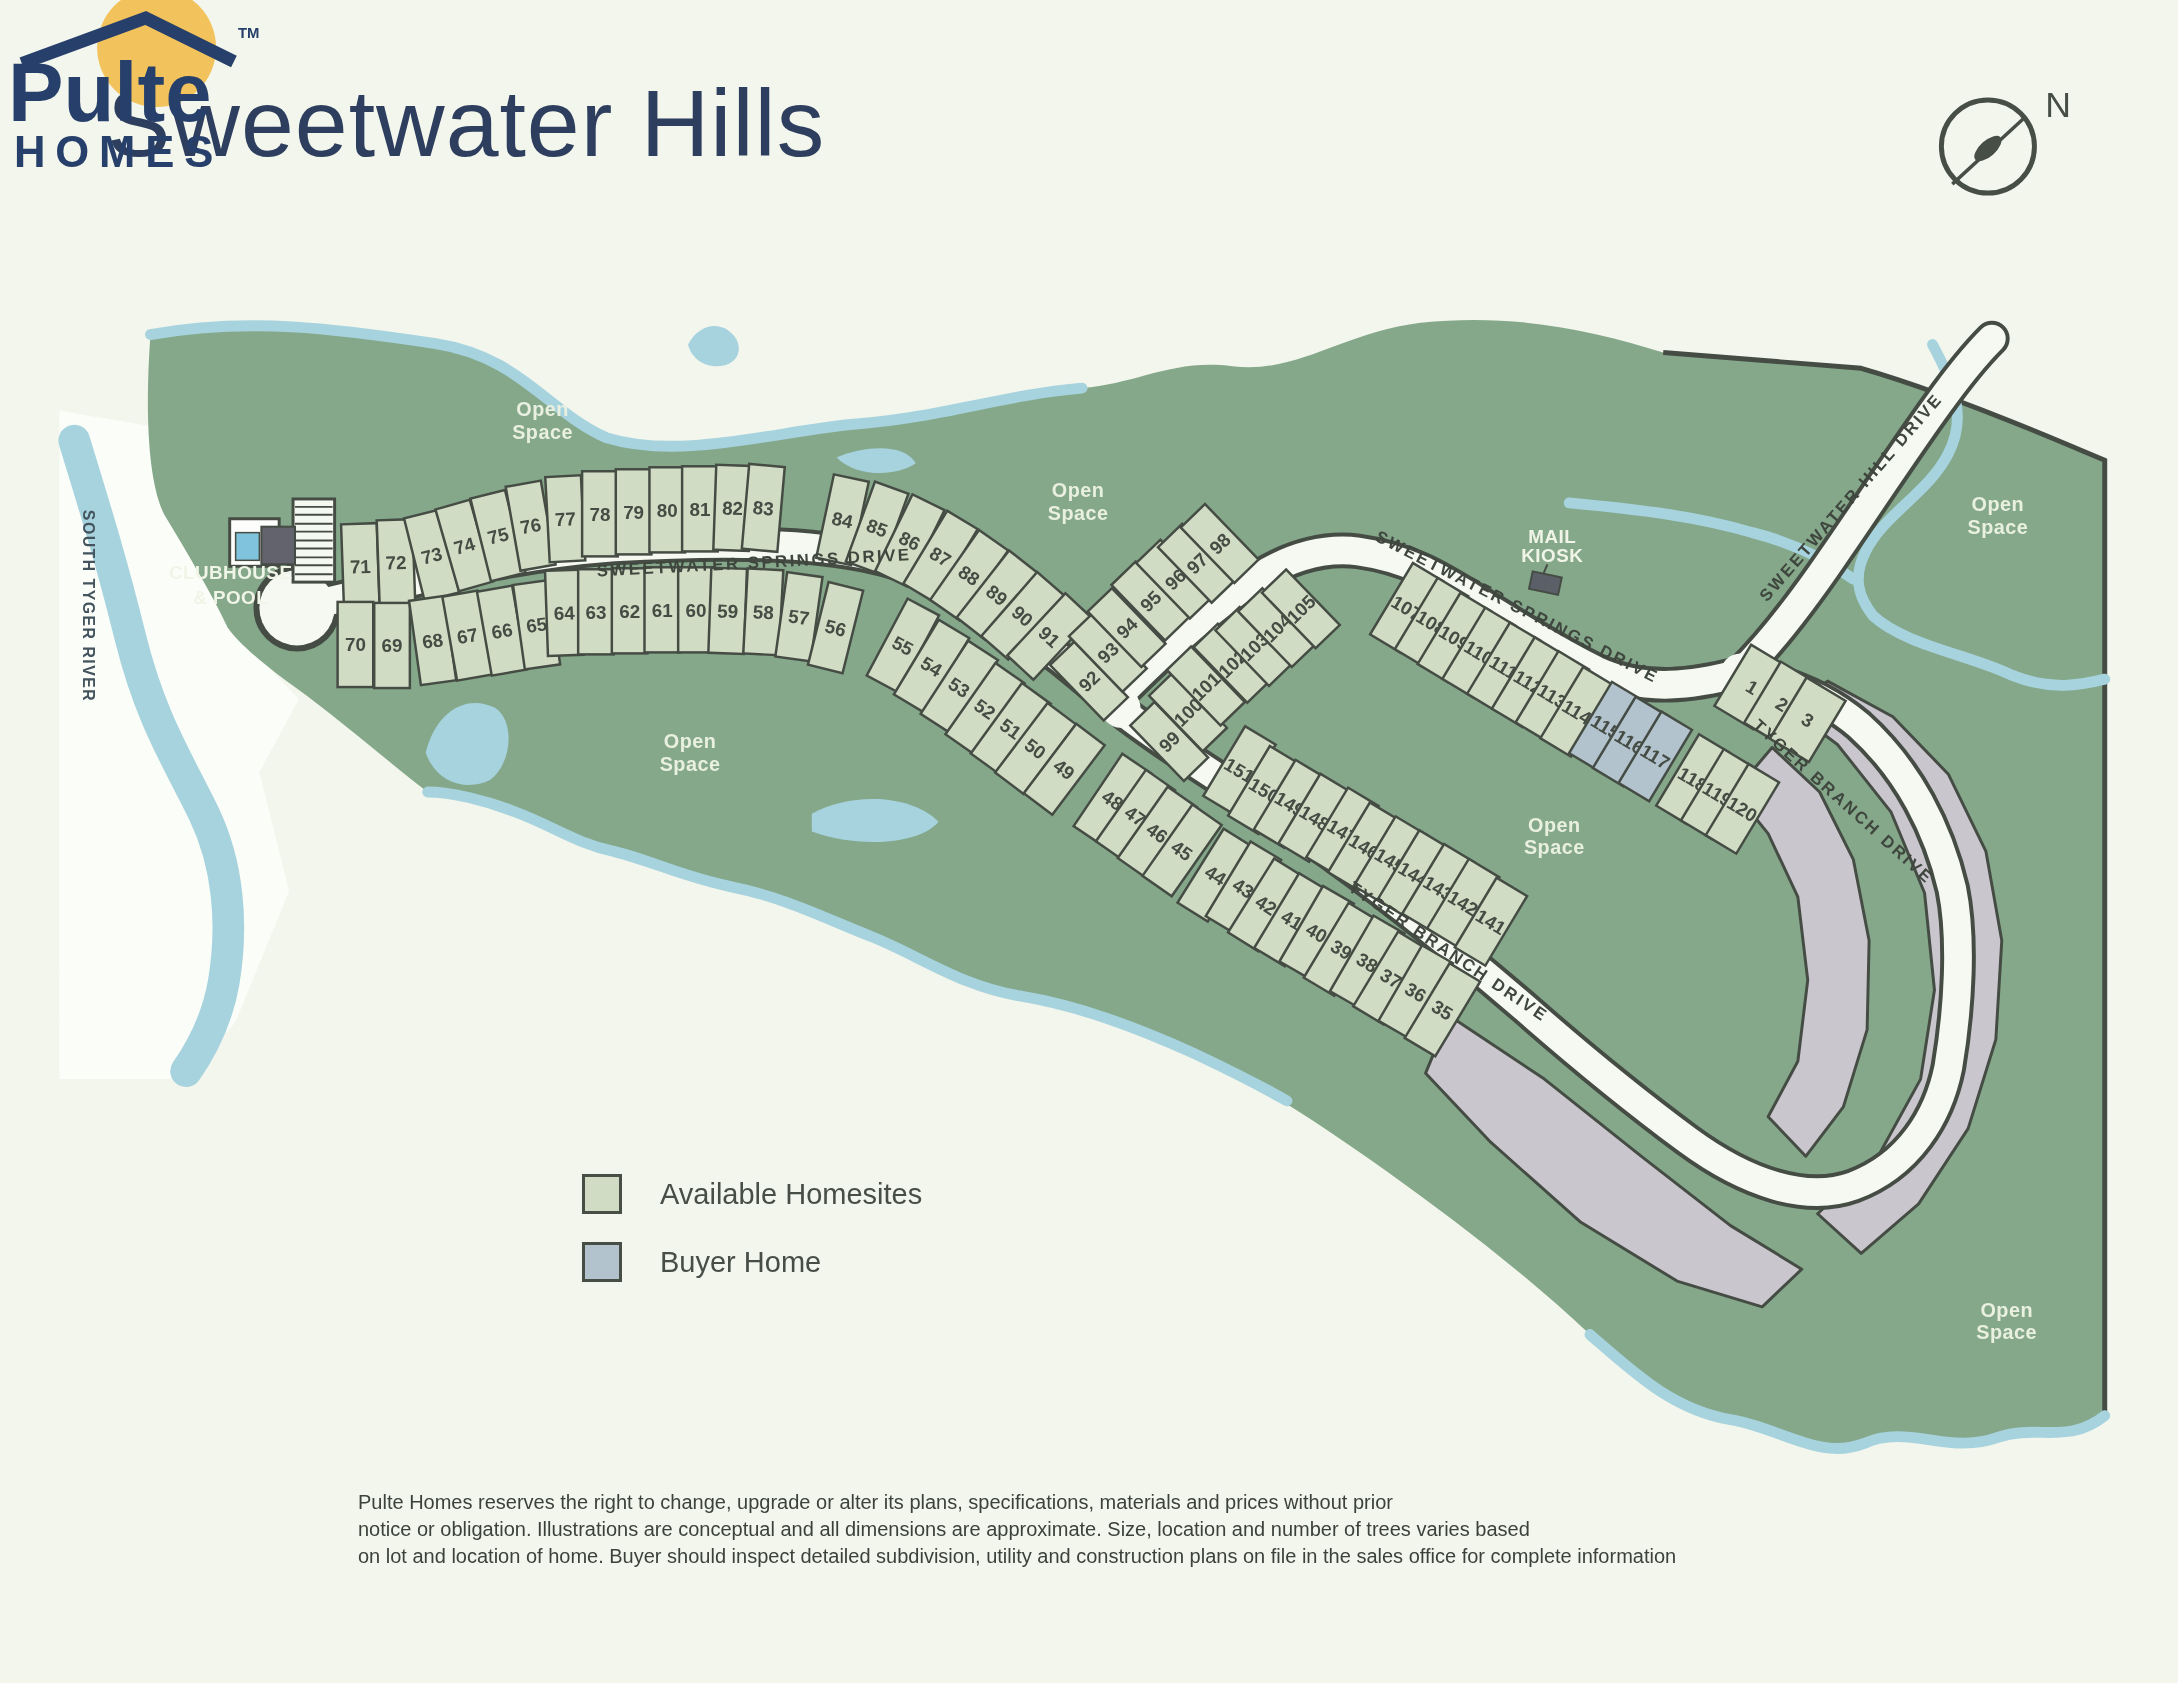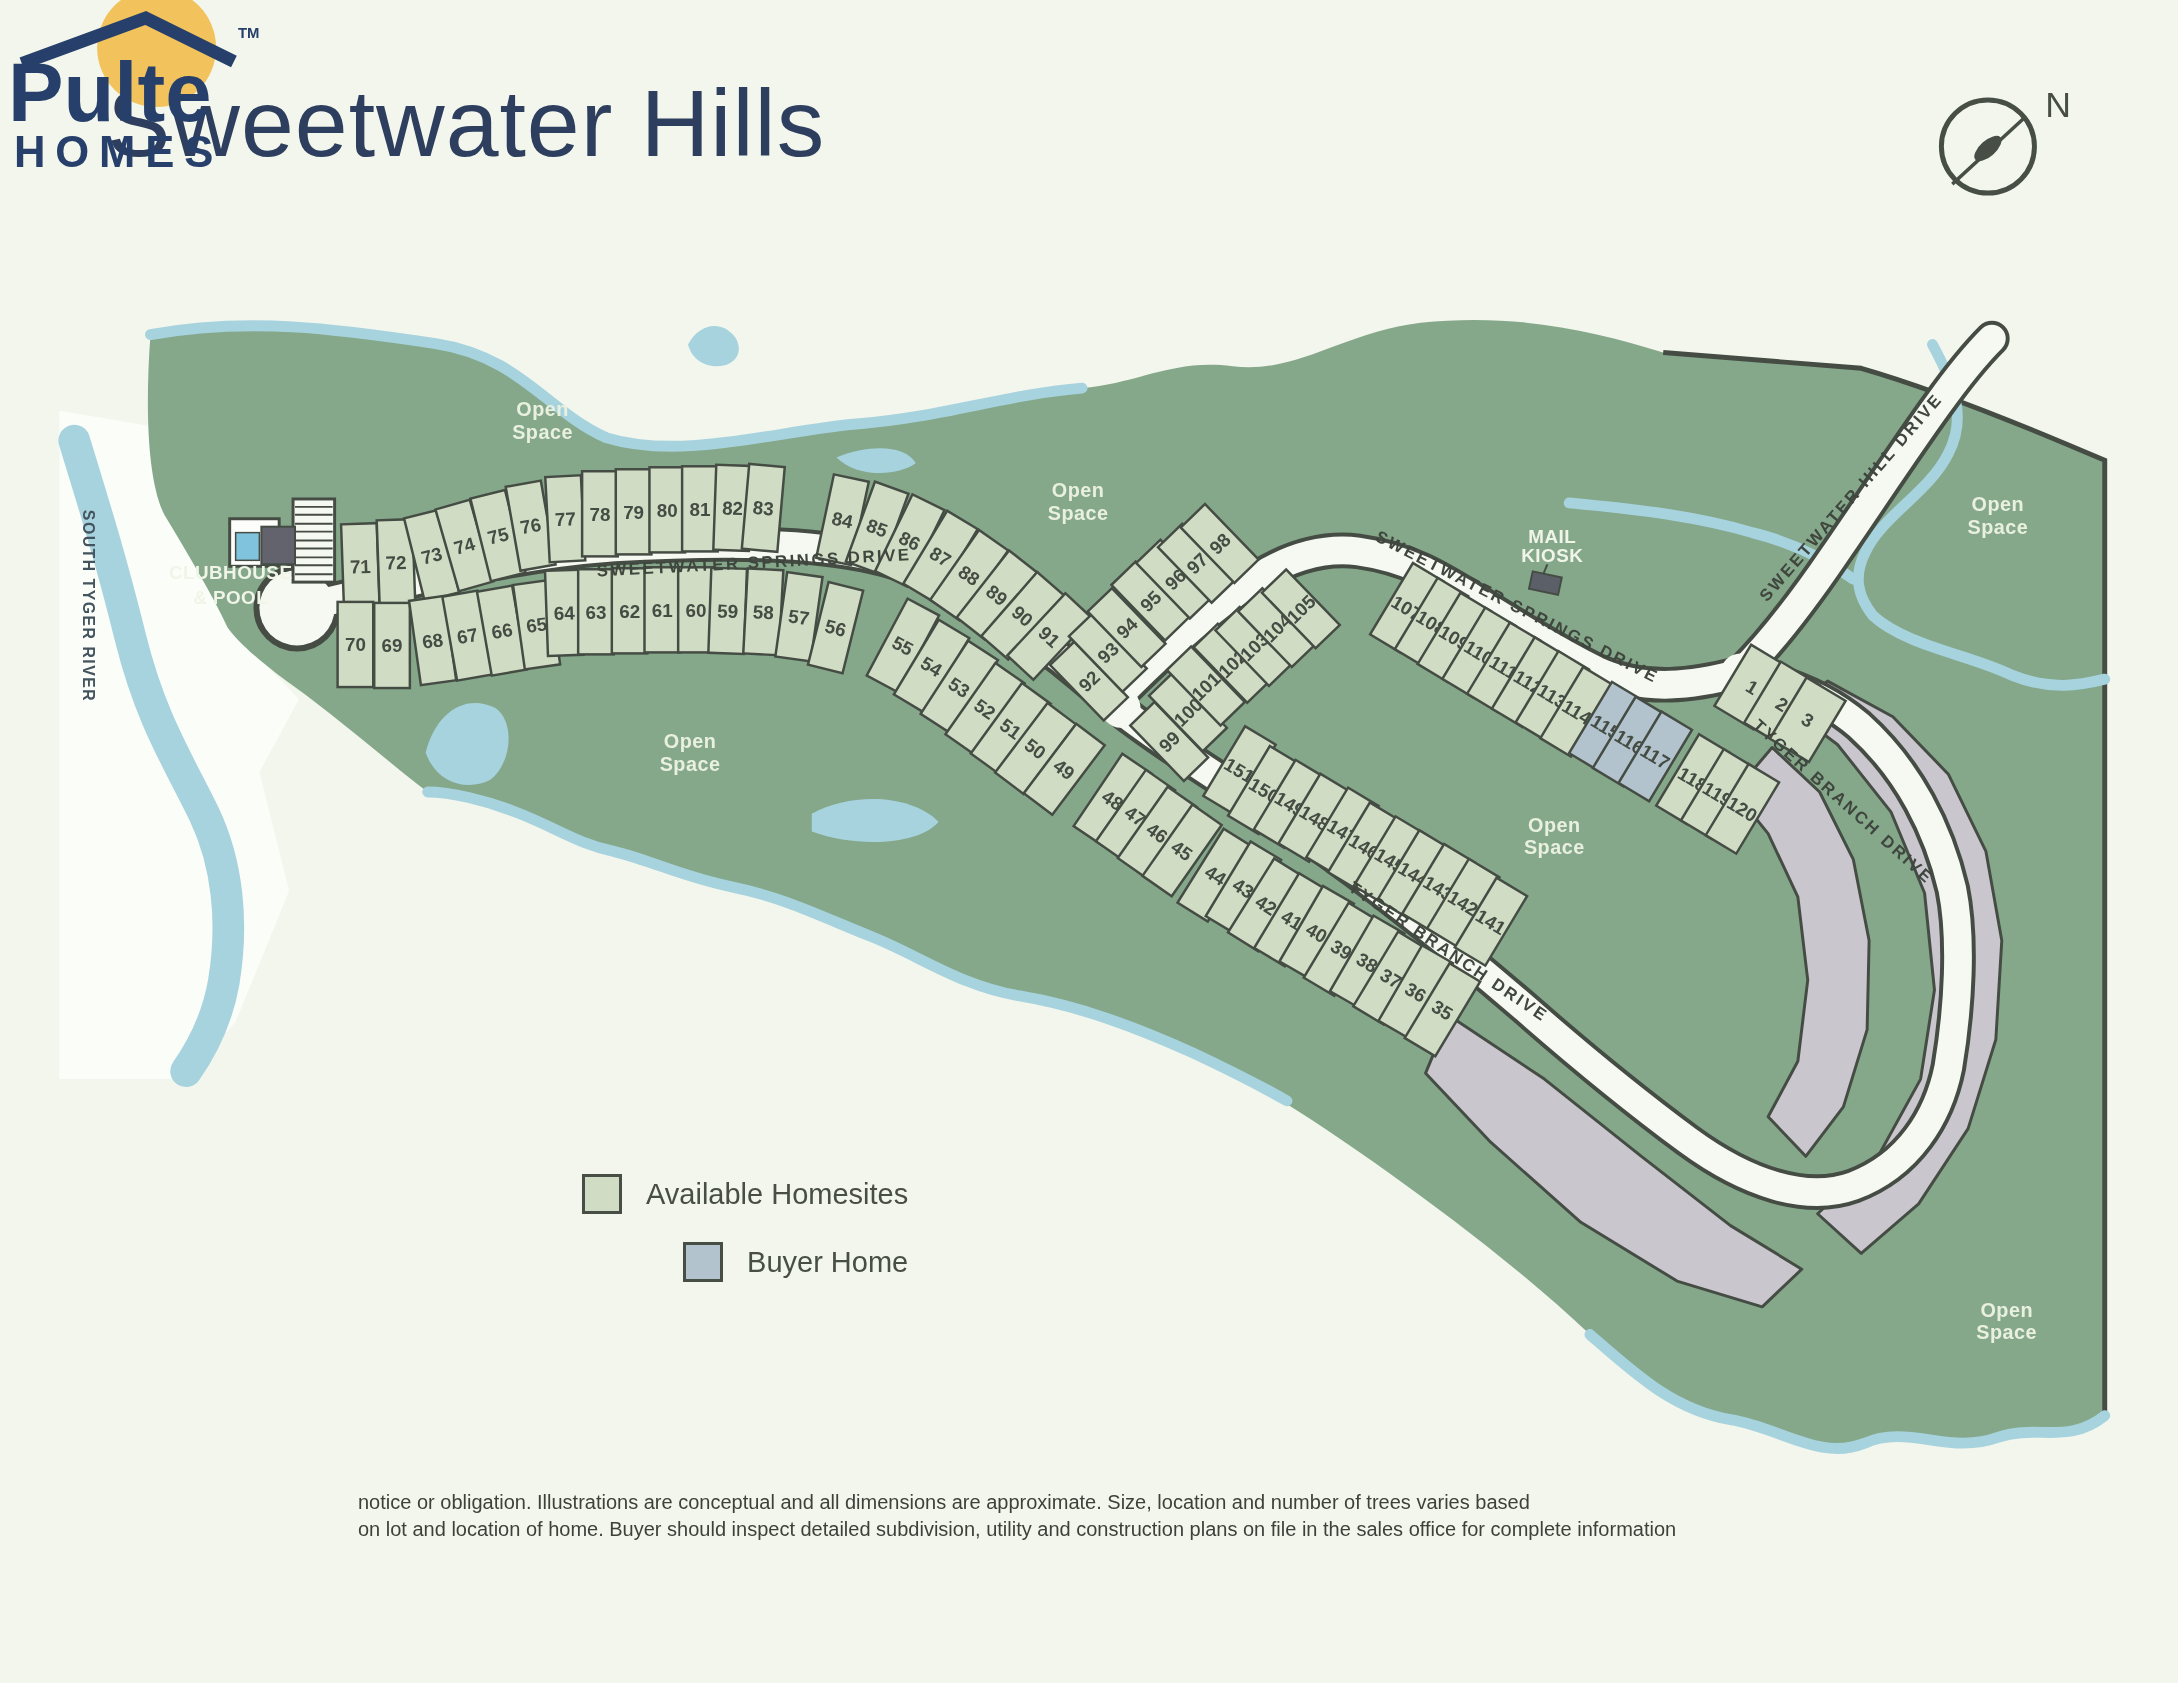--- a/index.html
+++ b/index.html
@@ -15,21 +15,21 @@
   .riverlabel{font:bold 16px "Liberation Sans",sans-serif;fill:#44545e;letter-spacing:1.5px;}
   .lot{fill:#d1dcc4;stroke:#454c44;stroke-width:2.5px;}
   .lot.model{fill:#b2c3cd;}
   .road-casing{fill:none;stroke:#454c44;stroke-width:36px;stroke-linecap:round;stroke-linejoin:round;}
   .road-fill{fill:none;stroke:#f6f9f1;stroke-width:28px;stroke-linecap:round;stroke-linejoin:round;}
   .stream{fill:none;stroke:#a7d3df;stroke-width:11px;stroke-linecap:round;}
   .gray-parcel{fill:#c9c6cd;stroke:#454c44;stroke-width:3px;stroke-linejoin:round;}
   .compass-n{font:normal 36px "Liberation Sans",sans-serif;fill:#474e46;}
   
   .legend{position:absolute;left:582px;top:1174px;}
-  .legend-row{display:flex;align-items:center;gap:24px;margin-bottom:28px;justify-content:flex-end;}
+  .legend-row{display:flex;align-items:center;gap:38px;margin-bottom:28px;}
   .swatch{width:40px;height:40px;border:3px solid #474e46;box-sizing:border-box;display:inline-block;}
   .swatch.avail{background:#d1dcc4;}
   .swatch.model{background:#b2c3cd;}
   .legend-label{font-size:29px;color:#474e46;}
   
   .disclaimer{position:absolute;left:358px;top:1489px;width:1772px;font-size:20px;
               line-height:27px;color:#3c423b;}
   
   .logo{position:absolute;left:77px;top:1416px;width:337px;height:238px;}
 </style>
@@ -565,18 +565,19 @@
 
   <svg class="logo" viewBox="0 0 340 240">
     <circle cx="158" cy="48" r="60" fill="#f2c35c"></circle>
     <path d="M22,64 L147,18 L236,62" fill="none" stroke="#27406b" stroke-width="13"></path>
     <text x="240" y="38" font-family="Liberation Sans, sans-serif" font-size="15" font-weight="bold" fill="#27406b">TM</text>
     <text x="8" y="122" font-family="Liberation Sans, sans-serif" font-size="84" font-weight="bold" fill="#27406b">Pulte</text>
     <text x="14" y="168" font-family="Liberation Sans, sans-serif" font-size="44" font-weight="bold" letter-spacing="10" fill="#27406b">HOMES</text>
   </svg>
 
   <div class="disclaimer">
+    <div>Pulte Homes reserves the right to change, upgrade or alter its plans, specifications, materials and prices without prior</div>
     <div>notice or obligation. Illustrations are conceptual and all dimensions are approximate. Size, location and number of trees varies based</div>
     <div>on lot and location of home. Buyer should inspect detailed subdivision, utility and construction plans on file in the sales office for complete information</div>
   </div>
 
 </div>
 
 
 </body></html>

